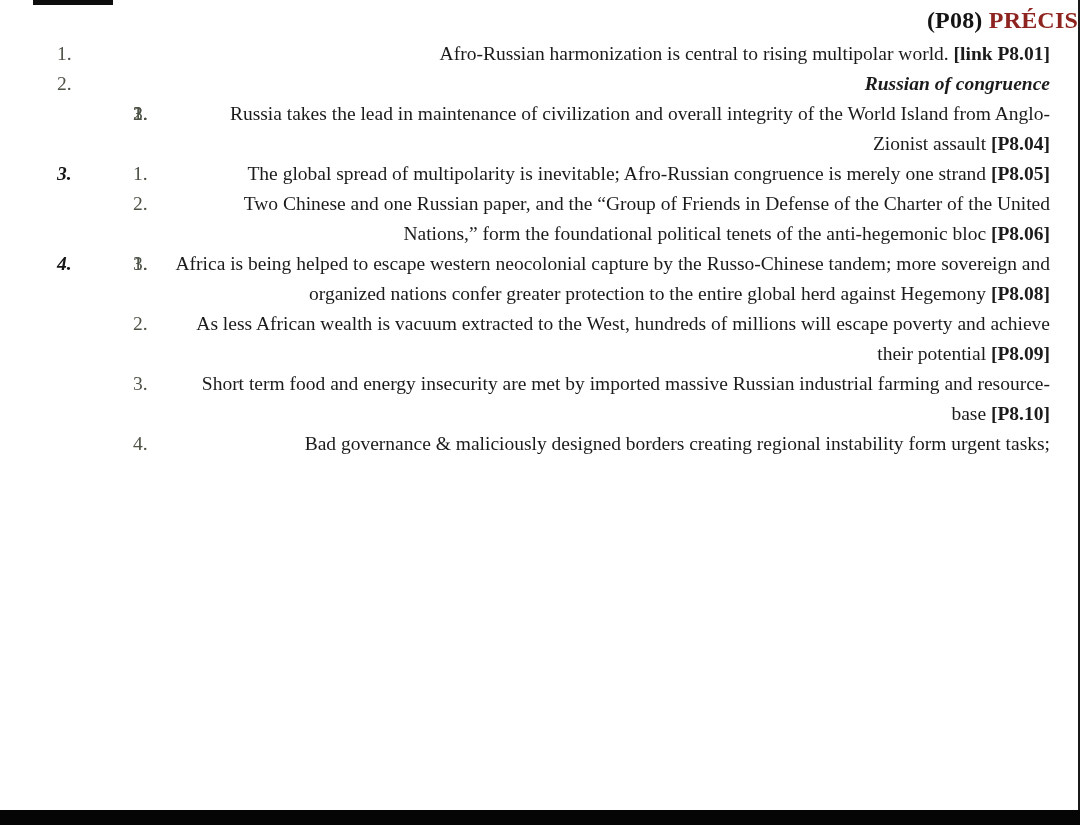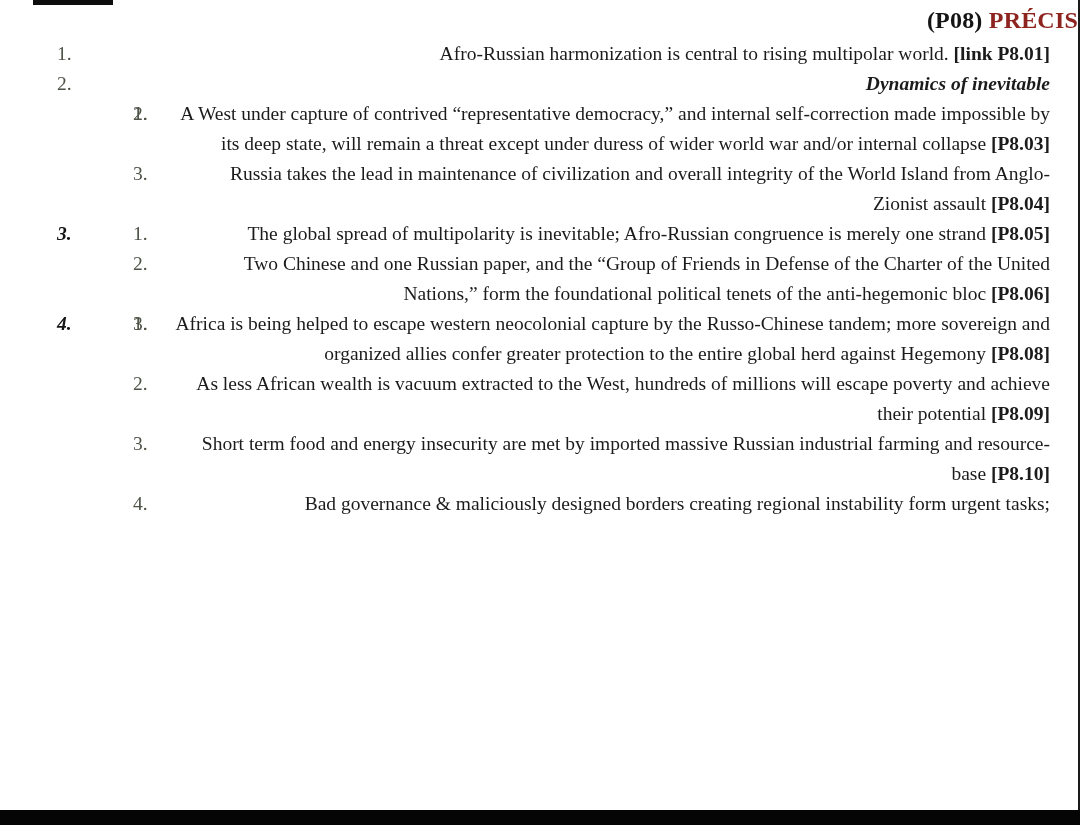--- a/index.html
+++ b/index.html
@@ -56,28 +56,27 @@
     <span class="prefix">(P08) </span><span class="red">PRÉCIS</span>
   </div>
 
   <div class="outline">
       <div class="item l1">
         <span class="num olive">1.</span>
         <span class="txt"><span>Afro-Russian harmonization is central to rising multipolar world. </span><span class="seg-b">[link P8.01]</span></span>
       </div>
       <div class="item l1">
         <span class="num olive">2.</span>
-        <span class="txt"><span class="seg-b seg-i">Dynamics of inevitable</span></span>
+        <span class="txt"><span class="seg-b seg-i">Russian of congruence</span></span>
       </div>
       <div class="item l2">
         <span class="num olive">1.</span>
       </div>
       <div class="item l2">
         <span class="num olive">2.</span>
-        <span class="txt"><span>A West under capture of contrived “representative democracy,” and internal self-correction made impossible by its deep state, will remain a threat except under duress of wider world war and/or internal collapse </span><span class="seg-b">[P8.03]</span></span>
       </div>
       <div class="item l2">
         <span class="num olive">3.</span>
         <span class="txt"><span>Russia takes the lead in maintenance of civilization and overall integrity of the World Island from Anglo-Zionist assault </span><span class="seg-b">[P8.04]</span></span>
       </div>
       <div class="item l1">
         <span class="num bi">3.</span>
       </div>
       <div class="item l2">
         <span class="num olive">1.</span>
@@ -88,21 +87,21 @@
         <span class="txt"><span>Two Chinese and one Russian paper, and the “Group of Friends in Defense of the Charter of the United Nations,” form the foundational political tenets of the anti-hegemonic bloc </span><span class="seg-b">[P8.06]</span></span>
       </div>
       <div class="item l2">
         <span class="num olive">3.</span>
       </div>
       <div class="item l1">
         <span class="num bi">4.</span>
       </div>
       <div class="item l2">
         <span class="num olive">1.</span>
-        <span class="txt"><span>Africa is being helped to escape western neocolonial capture by the Russo-Chinese tandem; more sovereign and organized allies confer greater protection to the entire global herd against Hegemony </span><span class="seg-b">[P8.08]</span></span>
+        <span class="txt"><span>Africa is being helped to escape western neocolonial capture by the Russo-Chinese tandem; more sovereign and organized nations confer greater protection to the entire global herd against Hegemony </span><span class="seg-b">[P8.08]</span></span>
       </div>
       <div class="item l2">
         <span class="num olive">2.</span>
         <span class="txt"><span>As less African wealth is vacuum extracted to the West, hundreds of millions will escape poverty and achieve their potential </span><span class="seg-b">[P8.09]</span></span>
       </div>
       <div class="item l2">
         <span class="num olive">3.</span>
         <span class="txt"><span>Short term food and energy insecurity are met by imported massive Russian industrial farming and resource-base </span><span class="seg-b">[P8.10]</span></span>
       </div>
       <div class="item l2">

